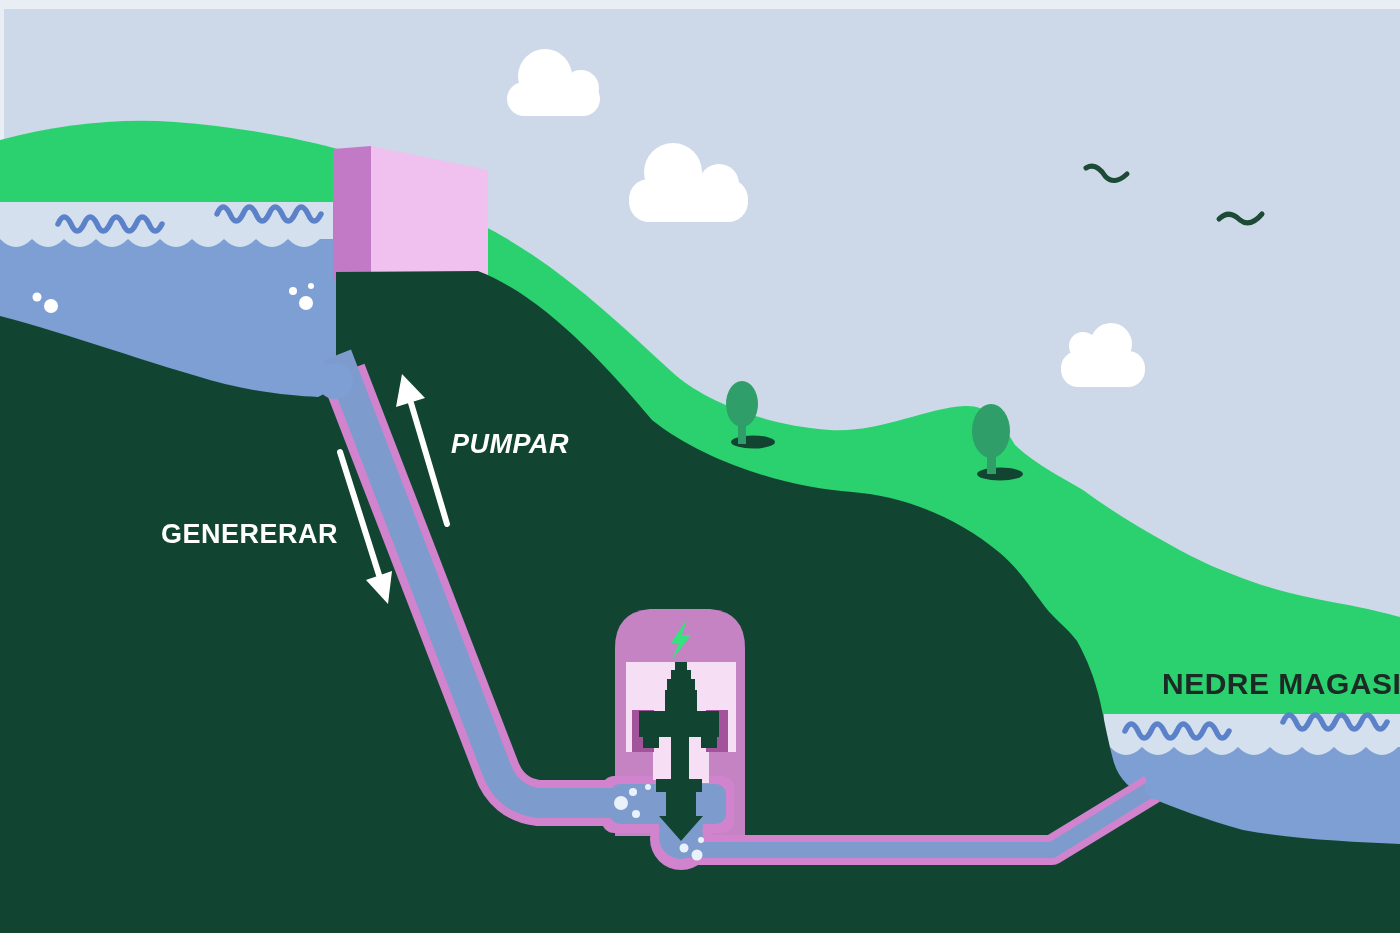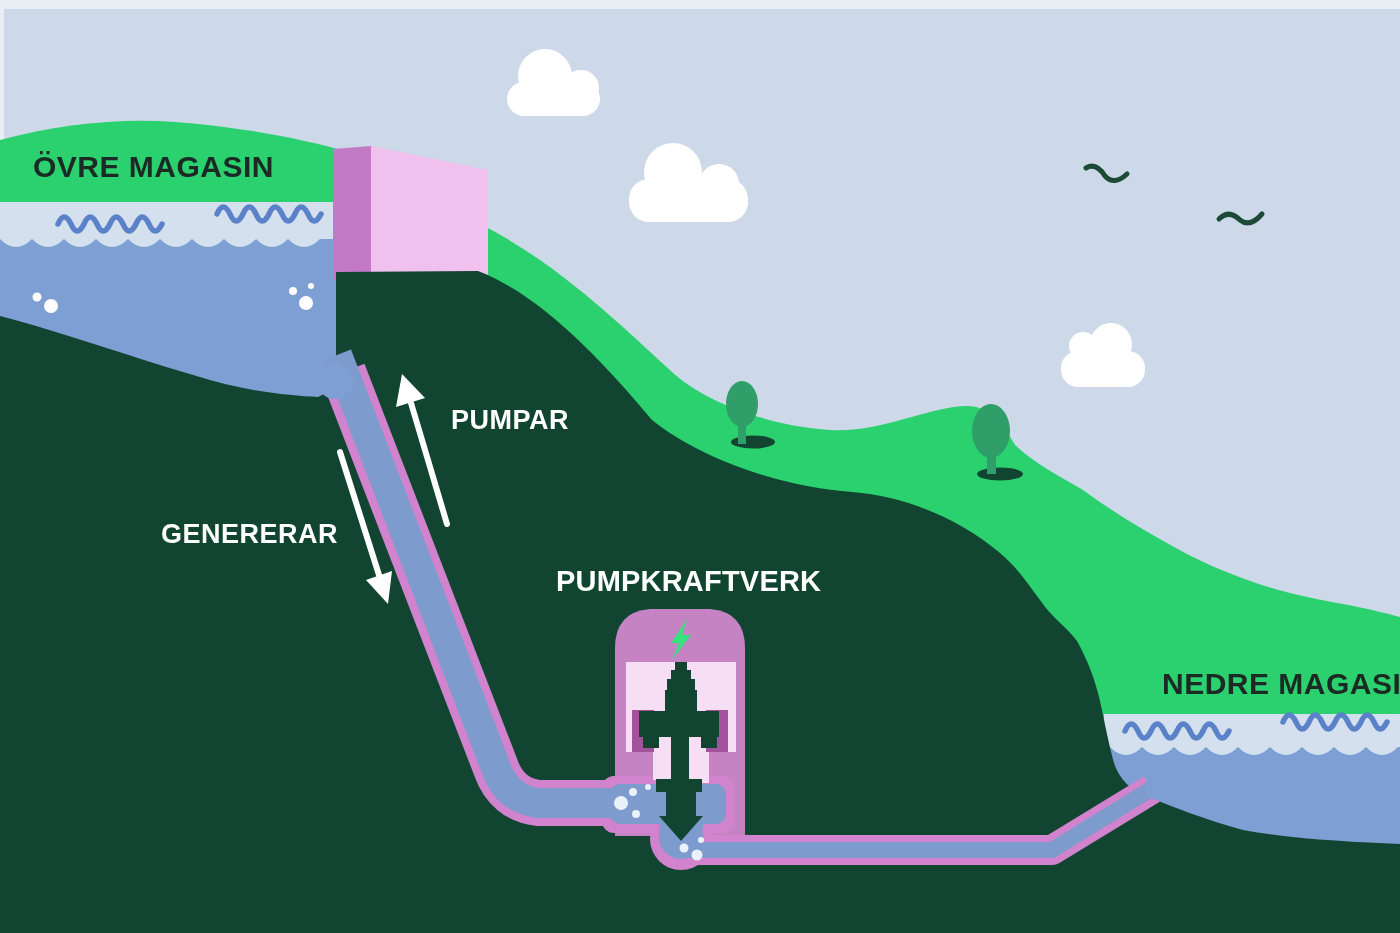--- a/index.html
+++ b/index.html
@@ -11,21 +11,21 @@
   .stage svg{position:absolute;left:0;top:0;width:1400px;height:933px;display:block;}
   .lbl{
     position:absolute;font-weight:bold;line-height:1;white-space:nowrap;
     font-family:"Liberation Sans",sans-serif;user-select:none;
   }
   .lbl-dark{color:#1b2a24;}
   .lbl-light{color:#ffffff;}
   #lbl-ovre{left:33px;top:152px;font-size:30px;letter-spacing:.5px;}
   #lbl-nedre{left:1162px;top:669px;font-size:30px;letter-spacing:.5px;}
   #lbl-pkv{left:556px;top:567px;font-size:29px;letter-spacing:.2px;}
-  #lbl-pumpar{left:451px;top:407px;font-size:27px;letter-spacing:.5px;}
+  #lbl-pumpar{left:451px;top:431px;font-size:27px;letter-spacing:.5px;font-style:italic;}
   #lbl-gen{left:161px;top:521px;font-size:27px;letter-spacing:.5px;}
 
   
   .c-sky{fill:#cdd9e8}
   .c-skyedge{fill:#e9eef5}
   .c-grass{fill:#2bd16e}
   .c-tree{fill:#2f9e68}
   .c-dark{fill:#124531}
   .c-water{fill:#7e9fd3}
   .c-band{fill:#d5e0ee}
@@ -181,18 +181,16 @@
     <g>
       <path d="M447 524 L411 403" class="c-arrow"></path>
       <polygon points="402,374 425,398 396,407" class="c-arrowhead"></polygon>
     </g>
     <g>
       <path d="M340 452 L379 575" class="c-arrow"></path>
       <polygon points="388,604 392,571 366,580" class="c-arrowhead"></polygon>
     </g>
   </svg>
 
-  <div class="lbl lbl-dark" id="lbl-ovre">ÖVRE MAGASIN</div>
   <div class="lbl lbl-light" id="lbl-pumpar">PUMPAR</div>
   <div class="lbl lbl-light" id="lbl-gen">GENERERAR</div>
-  <div class="lbl lbl-light" id="lbl-pkv">PUMPKRAFTVERK</div>
   <div class="lbl lbl-dark" id="lbl-nedre">NEDRE MAGASIN</div>
 </div>
 
 </body></html>

